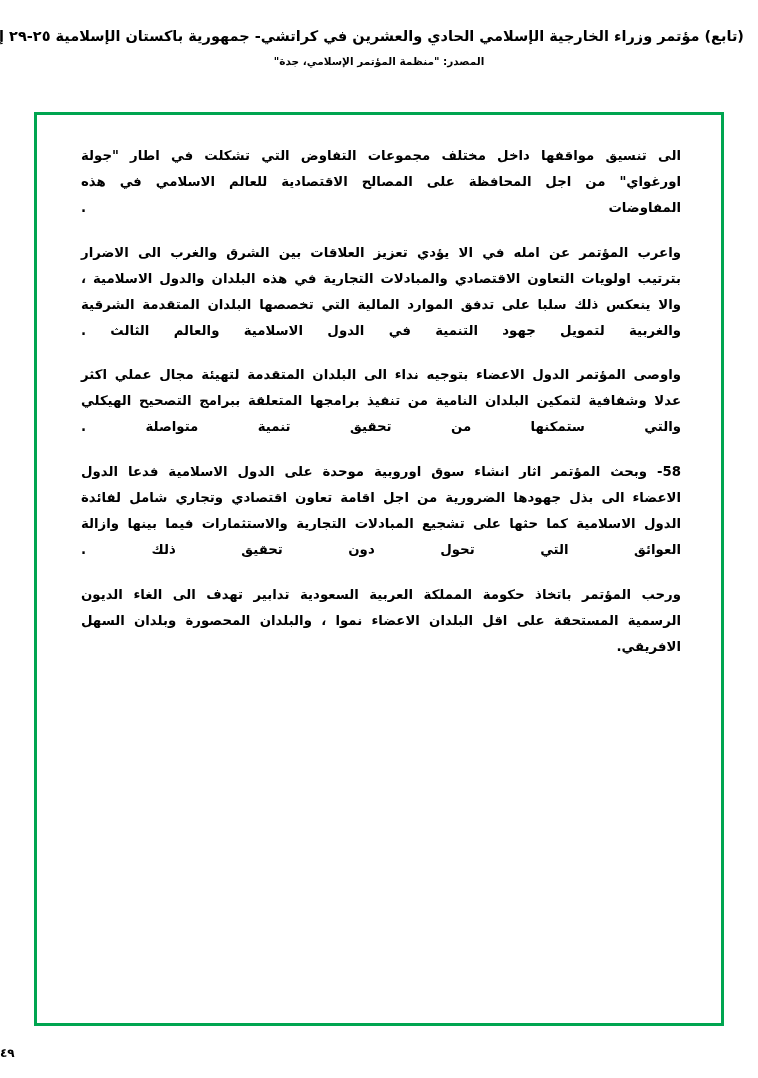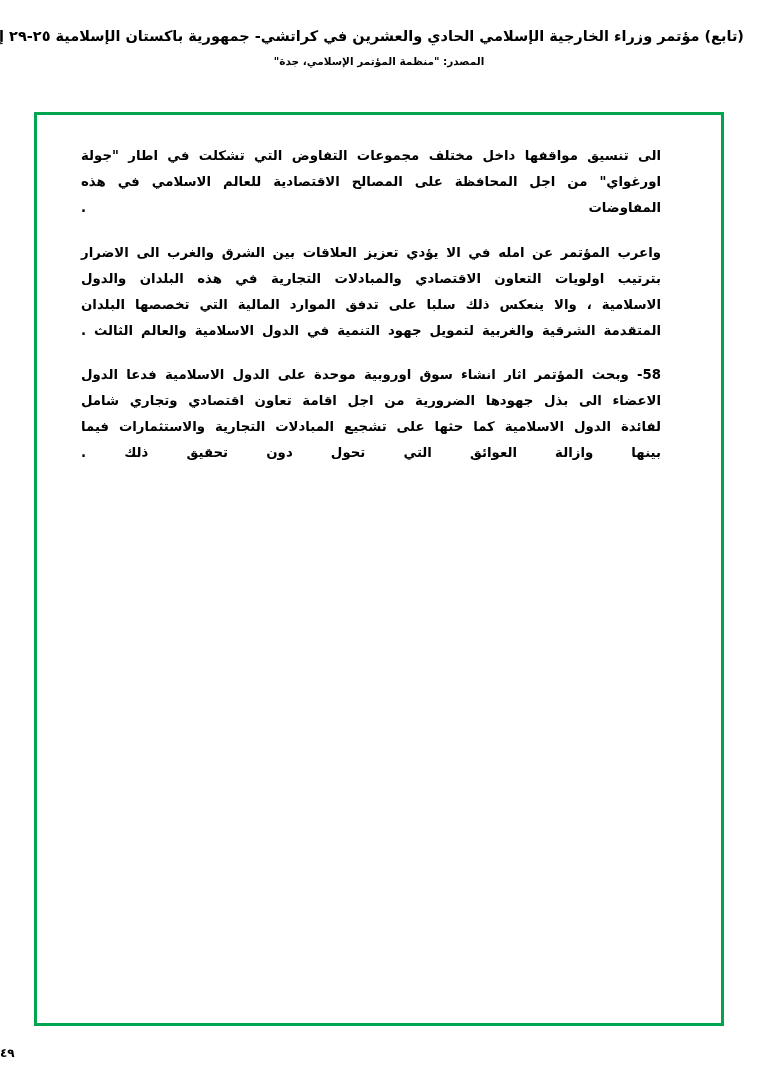--- a/index.html
+++ b/index.html
@@ -44,21 +44,21 @@
     position: absolute;
     top: 112px;
     right: 34px;
     left: 34px;
     bottom: 52px;
     border: 3px solid #00a550;
     box-sizing: border-box;
     background: #ffffff;
   }
   .frame-inner {
-    padding: 28px 60px 20px 44px;
+    padding: 28px 40px 20px 44px;
     direction: rtl;
   }
   .para {
     font-size: 13.3px;
     line-height: 1.95;
     text-align: justify;
     text-align-last: justify;
     letter-spacing: 0.9px;
     word-spacing: 2px;
     margin: 0 0 19px 0;
@@ -85,19 +85,21 @@
 
   <div class="header">
     <div class="header-title">(تابع) مؤتمر وزراء الخارجية الإسلامي الحادي والعشرين في كراتشي- جمهورية باكستان الإسلامية ٢٥-٢٩ إبريل ١٩٩٣ - البيان الختامي</div>
     <div class="header-source">المصدر: "منظمة المؤتمر الإسلامي، جدة"</div>
   </div>
 
   <div class="frame">
     <div class="frame-inner">
       <p class="para">الى تنسيق مواقفها داخل مختلف مجموعات التفاوض التي تشكلت في اطار "جولة اورغواي" من اجل المحافظة على المصالح الاقتصادية للعالم الاسلامي في هذه المفاوضات .</p>
       <p class="para">واعرب المؤتمر عن امله في الا يؤدي تعزيز العلاقات بين الشرق والغرب الى الاضرار بترتيب اولويات التعاون الاقتصادي والمبادلات التجارية في هذه البلدان والدول الاسلامية ، والا ينعكس ذلك سلبا على تدفق الموارد المالية التي تخصصها البلدان المتقدمة الشرقية والغربية لتمويل جهود التنمية في الدول الاسلامية والعالم الثالث .</p>
+      <p class="para">واوصى المؤتمر الدول الاعضاء بتوجيه نداء الى البلدان المتقدمة لتهيئة مجال عملي اكثر عدلا وشفافية لتمكين البلدان النامية من تنفيذ برامجها المتعلقة ببرامج التصحيح الهيكلي والتي ستمكنها من تحقيق تنمية متواصلة .</p>
       <p class="para">58- وبحث المؤتمر اثار انشاء سوق اوروبية موحدة على الدول الاسلامية فدعا الدول الاعضاء الى بذل جهودها الضرورية من اجل اقامة تعاون اقتصادي وتجاري شامل لفائدة الدول الاسلامية كما حثها على تشجيع المبادلات التجارية والاستثمارات فيما بينها وازالة العوائق التي تحول دون تحقيق ذلك .</p>
+      <p class="para">ورحب المؤتمر باتخاذ حكومة المملكة العربية السعودية تدابير تهدف الى الغاء الديون الرسمية المستحقة على اقل البلدان الاعضاء نموا ، والبلدان المحصورة وبلدان السهل الافريقي.</p>
     </div>
   </div>
 
   <div class="footer">٤٩</div>
 
 </div>
 
 </body></html>

